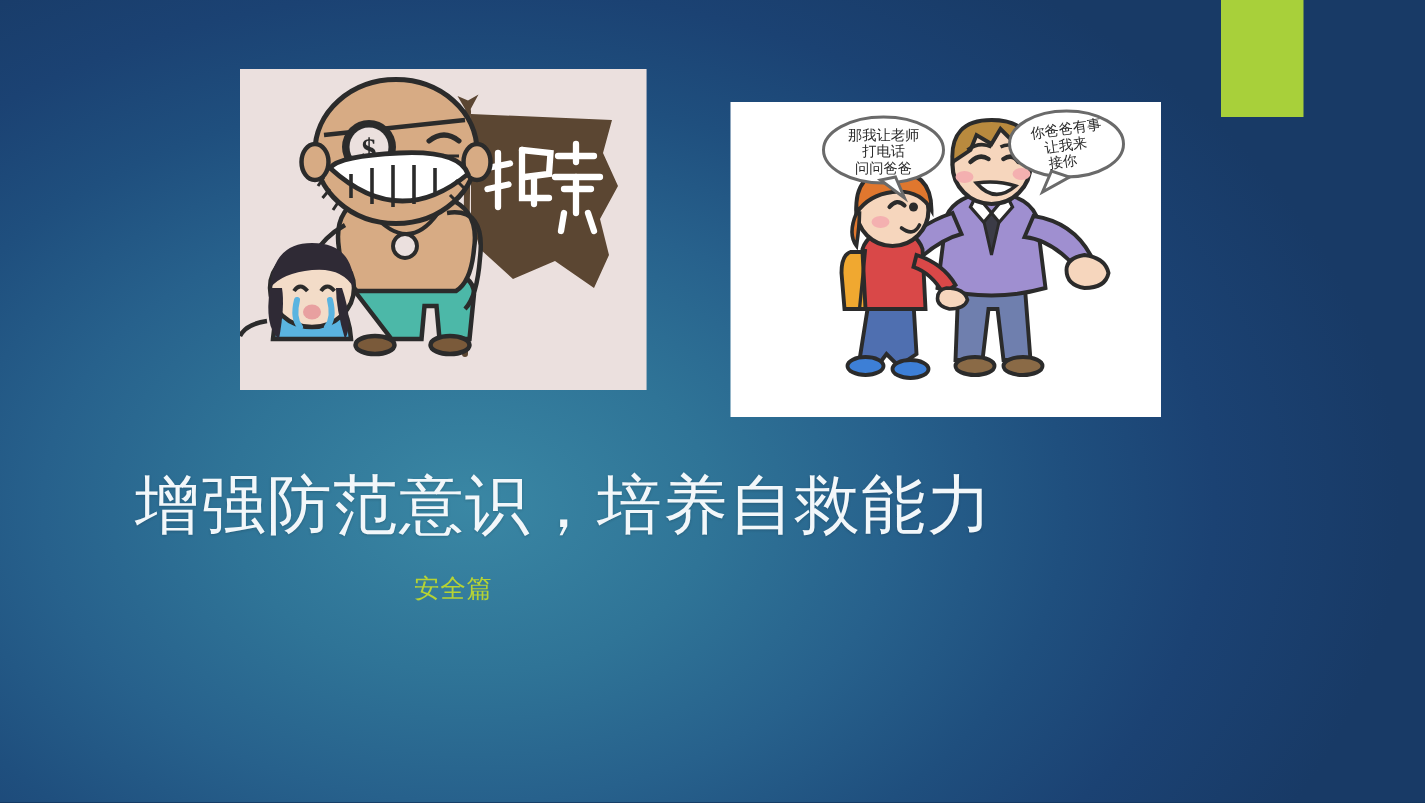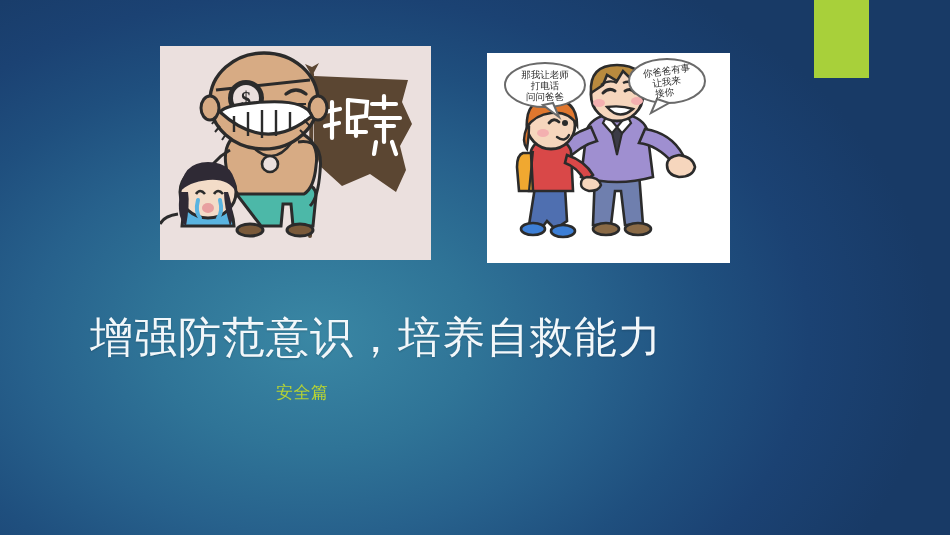--- a/index.html
+++ b/index.html
@@ -35,24 +35,25 @@
   }
   .pic-left {
     left: 160px;
     top: 46px;
     width: 271px;
     height: 214px;
     background: #ebe0de;
   }
   .pic-right {
     left: 487px;
-    top: 53px;
+    top: 68px;
     width: 243px;
     height: 210px;
     background: #ffffff;
+    padding-left: 44px;
   }
   .pic svg { display: block; width: 100%; height: 100%; }
 
   
   .title {
     position: absolute;
     left: 90px;
     top: 313px;
     width: 620px;
     font-size: 43px;
@@ -63,26 +64,27 @@
     text-shadow: 0 1px 2px rgba(0,0,0,0.18);
   }
 
   
   .subtitle-row {
     position: absolute;
     left: 276px;
     top: 381px;
     width: 510px;
     display: flex;
-    justify-content: flex-start;
+    justify-content: center;
     align-items: baseline;
     color: #b6d334;
     font-size: 17px;
     letter-spacing: 0.5px;
     white-space: nowrap;
+    flex-direction: column;
   }
   .subtitle-left { margin-right: 20px; }
   .subtitle-right { }
 </style>
 </head>
 <body>
 
 <div class="slide">
 
   <div class="accent-block"></div>

